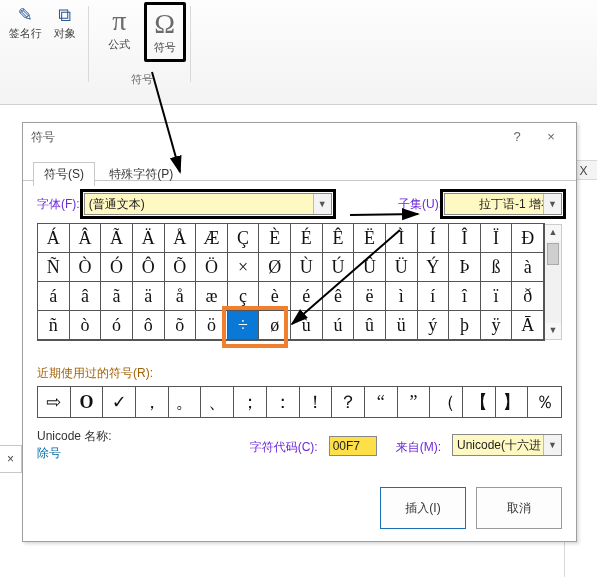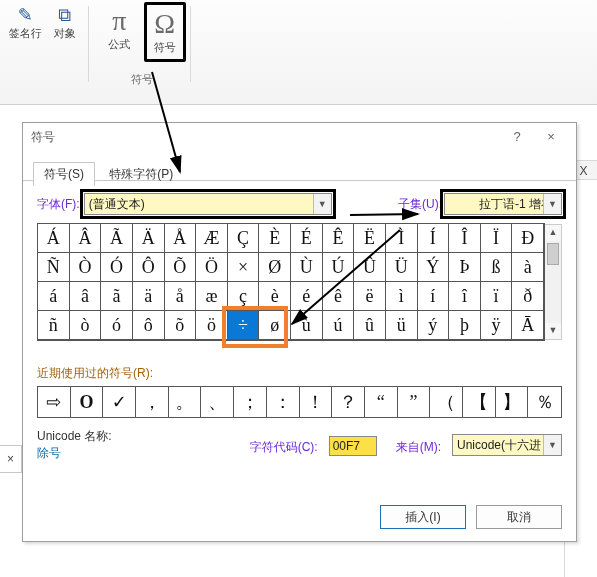--- a/index.html
+++ b/index.html
@@ -221,21 +221,21 @@
   .txtin {
     border:1px solid #888; height:20px; padding:0 3px;
     font-size:12px; background:#fde047; color:#222;
   }
 
   .dlg-buttons {
     position:absolute; right:14px; bottom:12px;
     display:flex; gap:10px;
   }
   .btn {
-    height:24px; min-width:86px;
+    height:42px; min-width:86px;
     border:1px solid #9a9a9a; background:#fdfdfd;
     font-size:12px; color:#333;
     display:flex; align-items:center; justify-content:center;
     padding: 0 10px;
   }
   .btn.primary { border:1.5px solid #1a6fb5; }
 
   
   svg.overlay {
     position:absolute; left:0; top:0;

